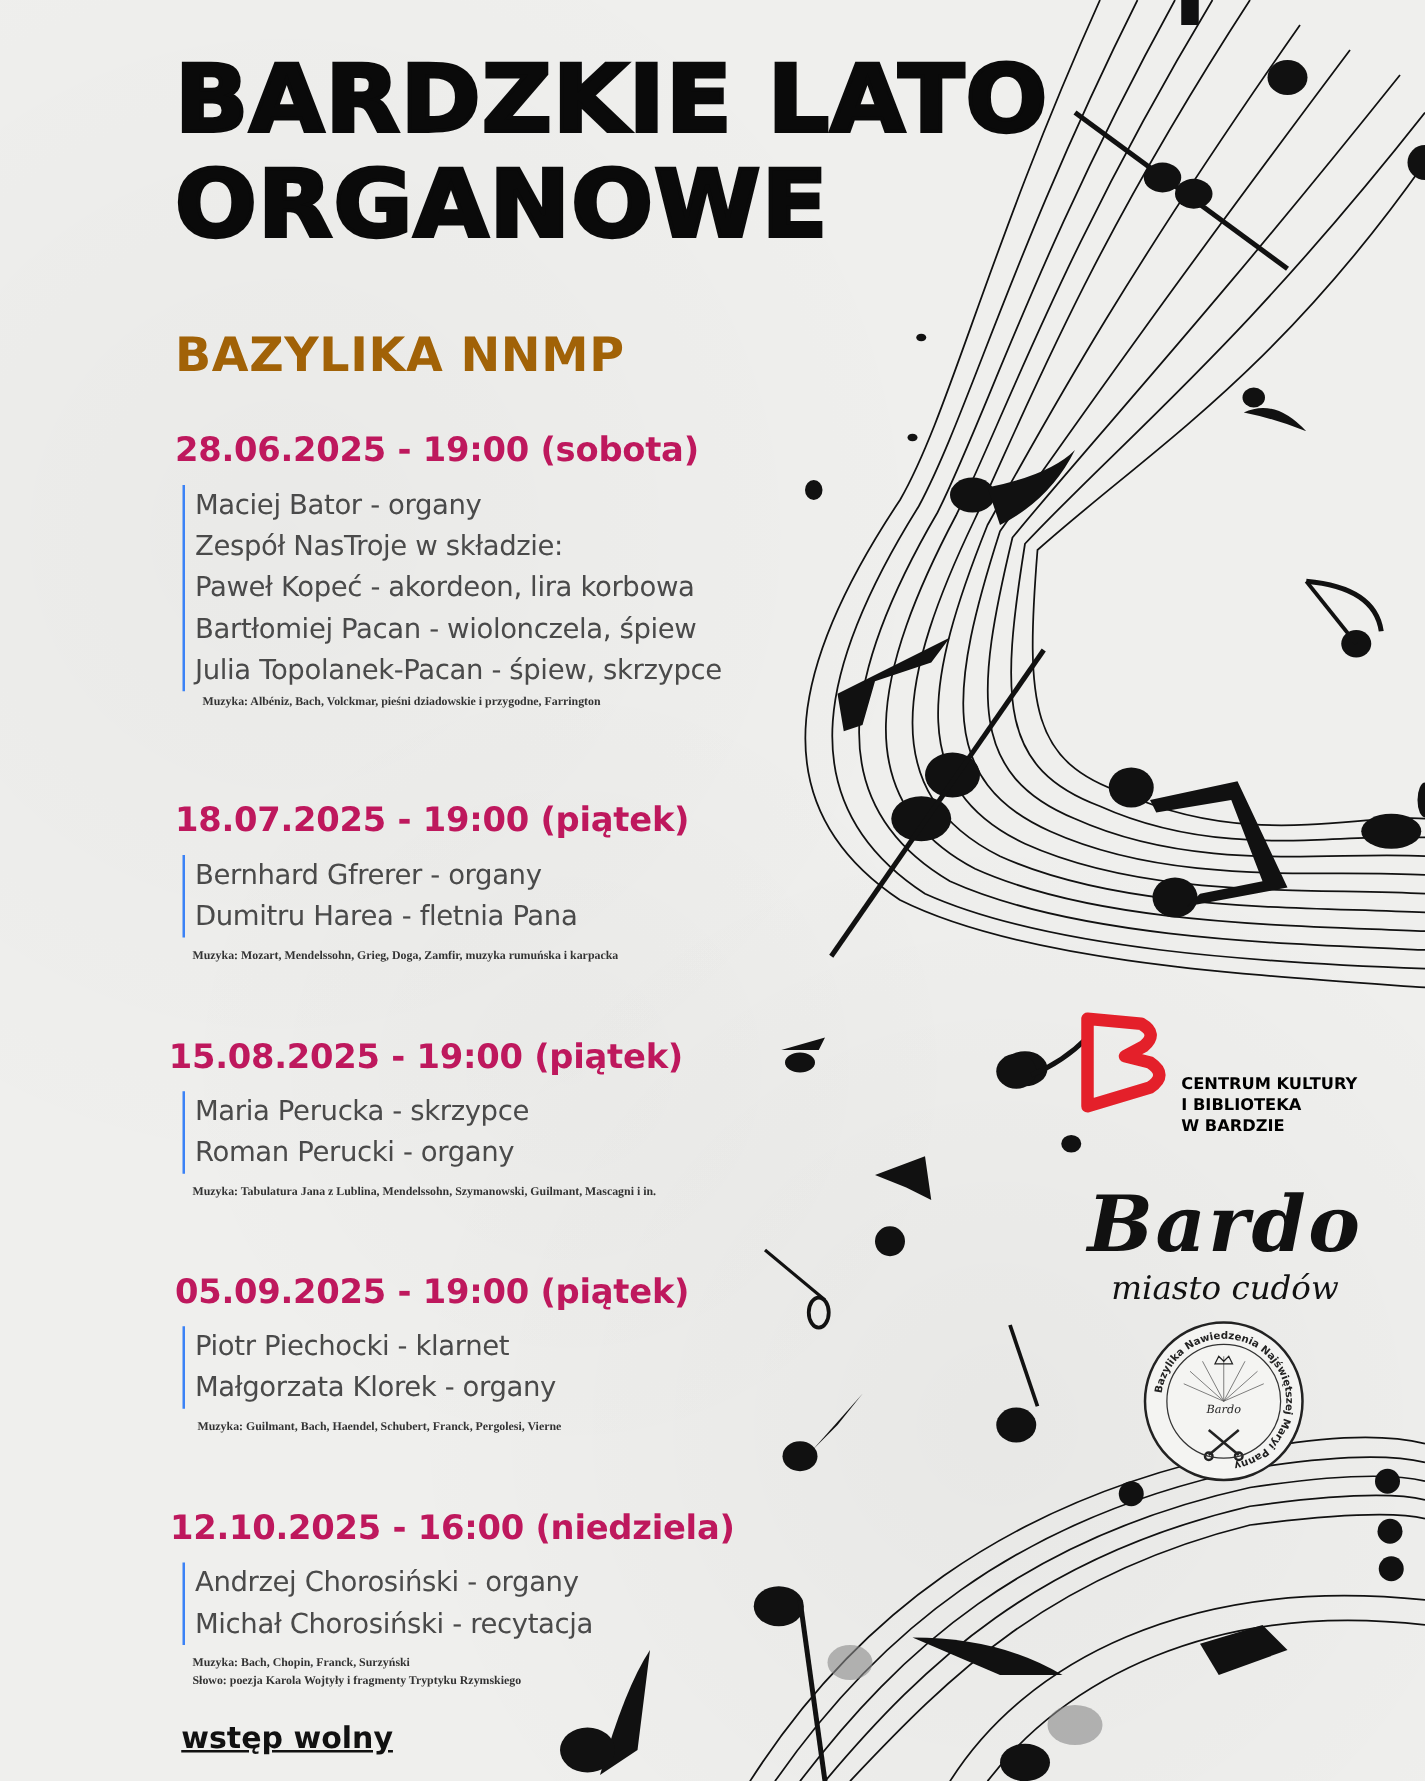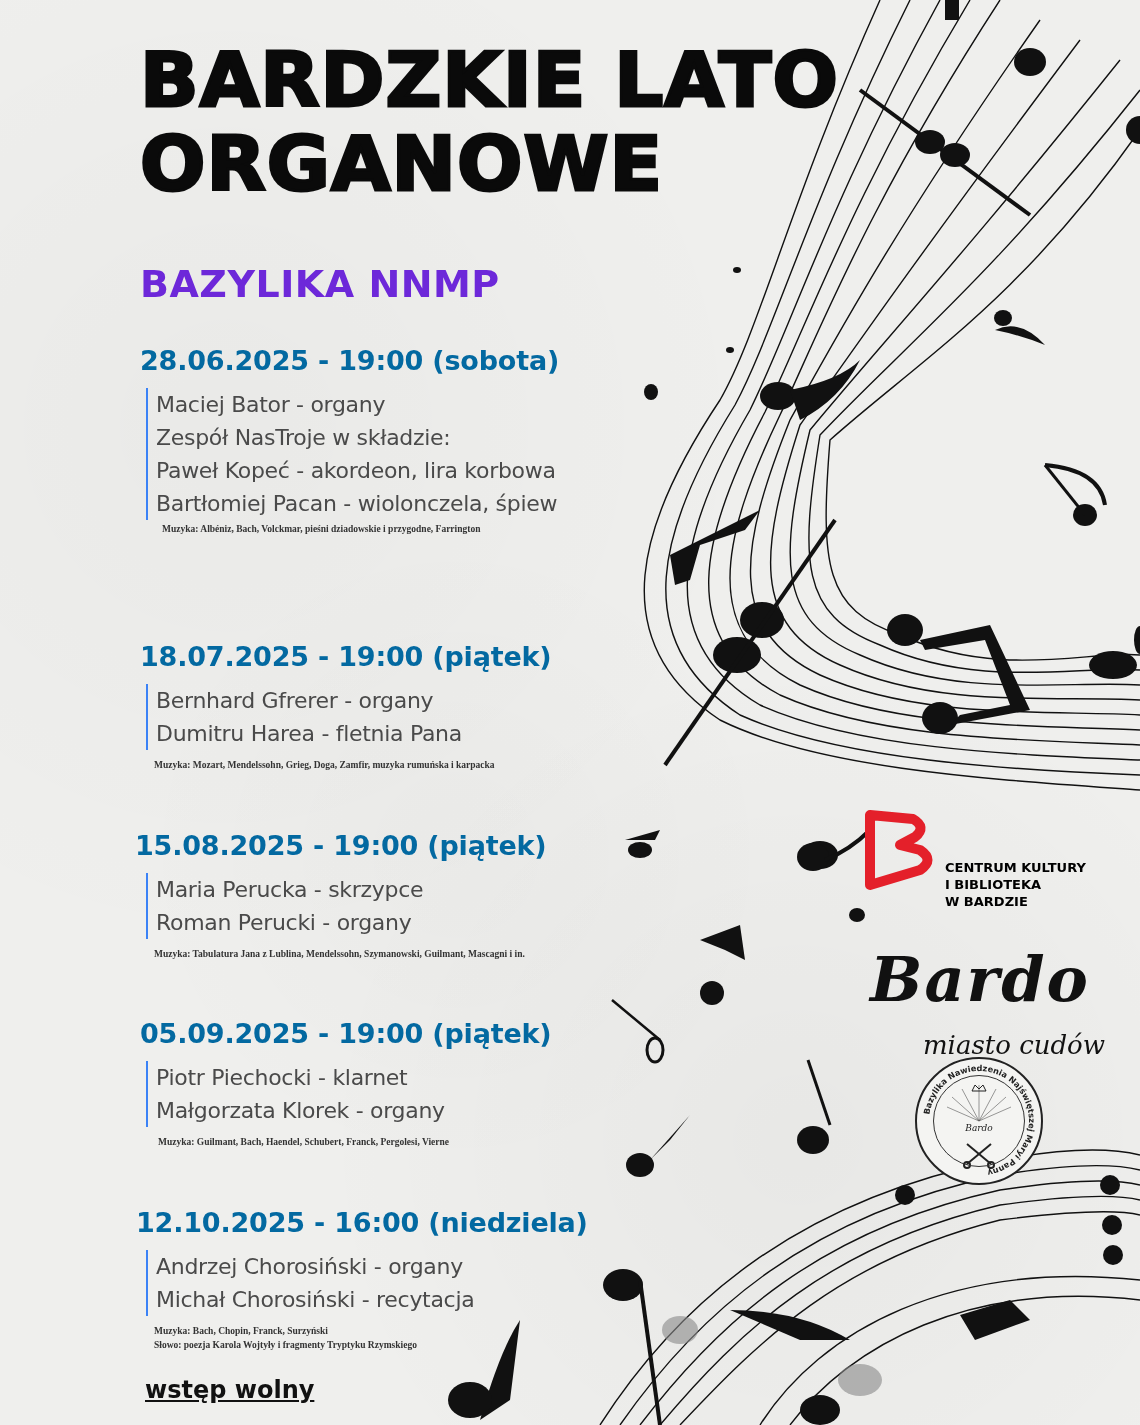--- a/index.html
+++ b/index.html
@@ -25,27 +25,27 @@
     position: absolute; left: 140px; top: 38px;
     font-family: "DejaVu Sans", sans-serif;
     font-weight: 900; font-size: 74px; line-height: 84px;
     color: #0a0a0a; letter-spacing: 1px;
     transform: scaleX(1.04); transform-origin: left top;
     -webkit-text-stroke: 3px #0a0a0a;
   }
   .venue {
     position: absolute; left: 140px; top: 262px;
     font-family: "DejaVu Sans", sans-serif;
-    font-weight: bold; font-size: 38px; color: #6d28d9;
+    font-weight: bold; font-size: 38px; color: #a16207;
     letter-spacing: 0.5px;
   }
   .event { position: absolute; left: 140px; }
   .event .date {
     font-family: "DejaVu Sans", sans-serif; font-weight: bold;
-    font-size: 27px; color: #0369a1; white-space: nowrap;
+    font-size: 27px; color: #be185d; white-space: nowrap;
     letter-spacing: -0.2px;
   }
   .event .performers {
     margin-top: 12px; margin-left: 6px;
     border-left: 2px solid #3b82f6;
     padding-left: 8px;
   }
   .event .performer {
     font-family: "DejaVu Sans", sans-serif; font-size: 22px;
     color: #4a4a4a; line-height: 33px; white-space: nowrap;
@@ -66,21 +66,21 @@
     position: absolute; left: 150px; top: 54px;
     font-family: "DejaVu Sans", sans-serif; font-weight: bold;
     font-size: 13px; line-height: 17px; color: #000000;
   }
   .bardo {
     position: absolute; left: 855px; top: 945px; width: 250px;
     font-family: "DejaVu Serif", serif; font-style: italic;
     color: #111; text-align: center;
   }
   .bardo .big { font-size: 62px; font-weight: bold; line-height: 70px; letter-spacing: 2px; }
-  .bardo .small { font-size: 26px; line-height: 28px; margin-top: 16px; text-align: right; }
+  .bardo .small { font-size: 26px; line-height: 28px; margin-top: 2px; }
   .seal {
     position: absolute; left: 915px; top: 1057px; width: 128px; height: 128px;
     border-radius: 50%; border: 2px solid #222; background: #f4f4f2;
   }
   .seal-inner {
     position: absolute; left: 16px; top: 16px; width: 92px; height: 92px;
     border-radius: 50%; border: 1.5px solid #333;
   }
   .seal-label {
     position: absolute; left: 0; right: 0; top: 64px; text-align: center;
@@ -175,20 +175,21 @@
   </div>
   <div class="venue">BAZYLIKA NNMP</div>
 
   <div class="event" style="top:345px;">
     <div class="date">28.06.2025 - 19:00 (sobota)</div>
     <div class="performers">
       <div class="performer">Maciej Bator - organy</div>
       <div class="performer">Zespół NasTroje w składzie:</div>
       <div class="performer">Paweł Kopeć - akordeon, lira korbowa</div>
       <div class="performer">Bartłomiej Pacan - wiolonczela, śpiew</div>
+      <div class="performer">Julia Topolanek-Pacan - śpiew, skrzypce</div>
     </div>
     <div class="music">Muzyka: Albéniz, Bach, Volckmar, pieśni dziadowskie i przygodne, Farrington</div>
   </div>
 
   <div class="event" style="top:641px;">
     <div class="date">18.07.2025 - 19:00 (piątek)</div>
     <div class="performers">
       <div class="performer">Bernhard Gfrerer - organy</div>
       <div class="performer">Dumitru Harea - fletnia Pana</div>
     </div>

